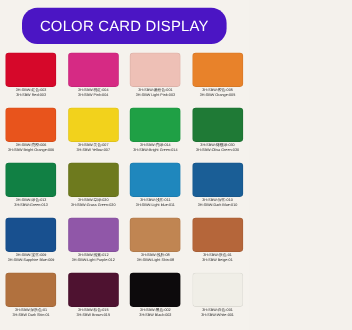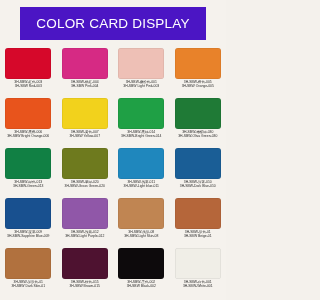--- a/index.html
+++ b/index.html
@@ -85,21 +85,21 @@
   }
   .label-en {
     margin-top: 0.5px;
   }
 </style>
 </head>
 <body>
 
 <div class="page" style="background: rgb(245, 242, 237);">
 
-  <div class="title-banner" style="background: rgb(75, 21, 196);">
+  <div class="title-banner" style="background: rgb(75, 21, 196); border-radius: 14px;">
     <span class="title-text" style="color: rgb(255, 255, 255);">COLOR CARD DISPLAY</span>
   </div>
 
   <div class="grid">
 
     <div class="row">
       <div class="cell">
         <div class="swatch hairline" style="background-color: rgb(214, 8, 42);"></div>
         <div class="labels">
           <span class="label-cn">3H-SBW-红色-003</span>

